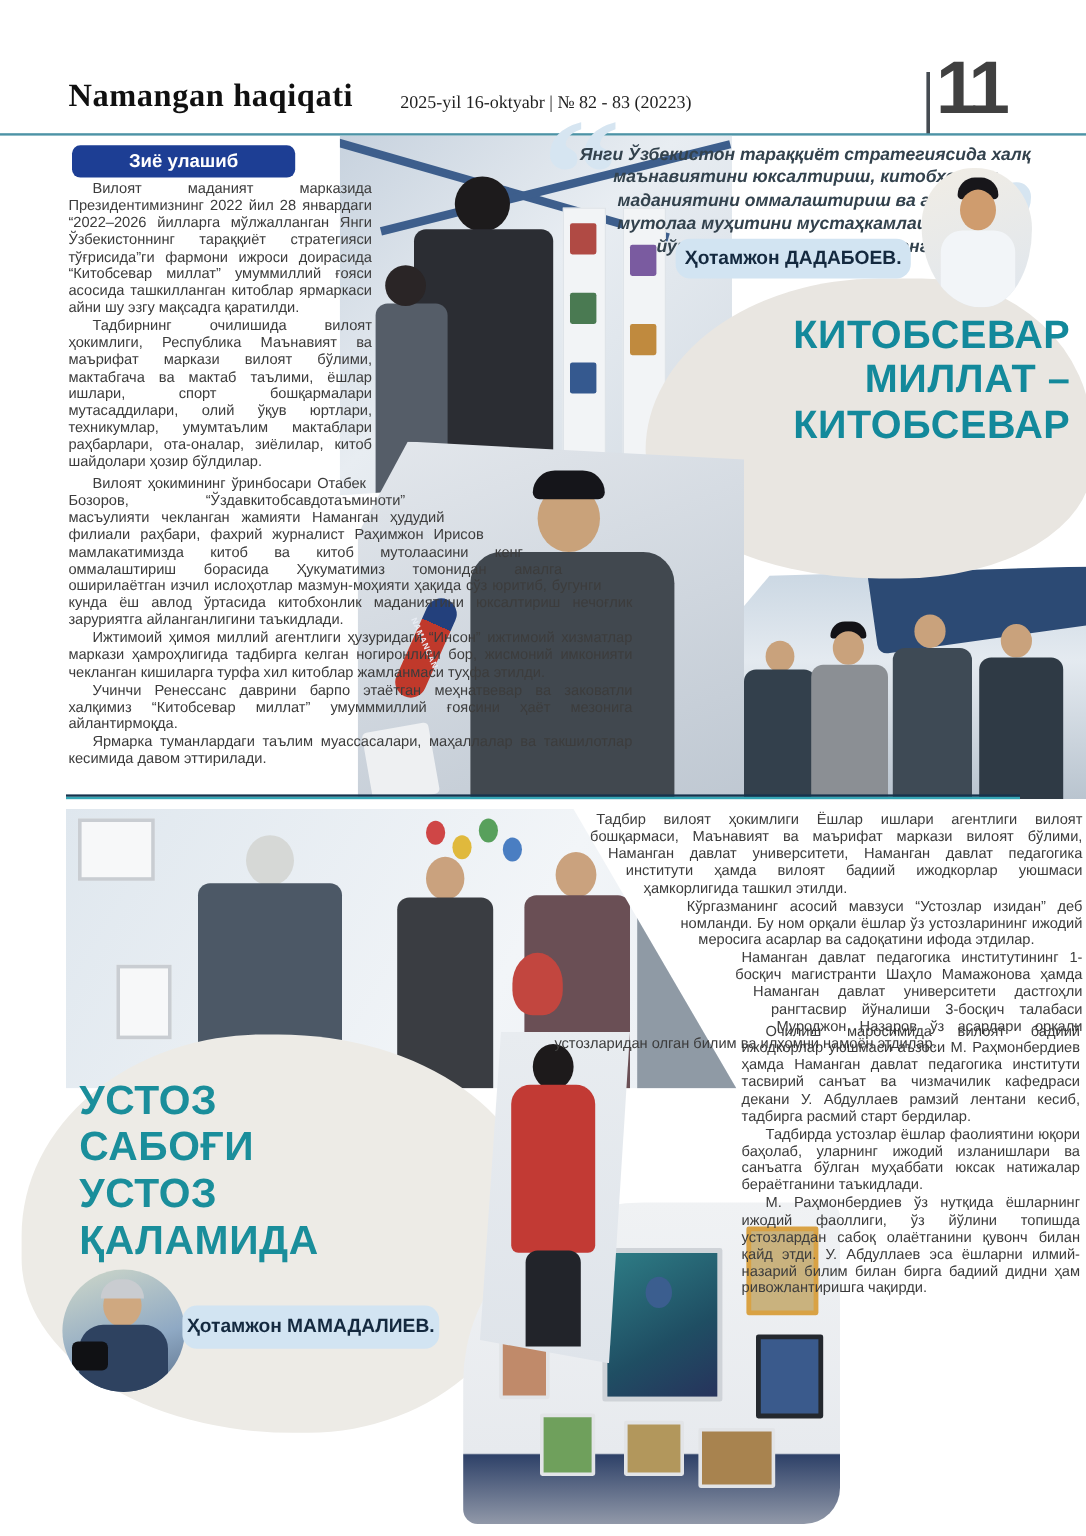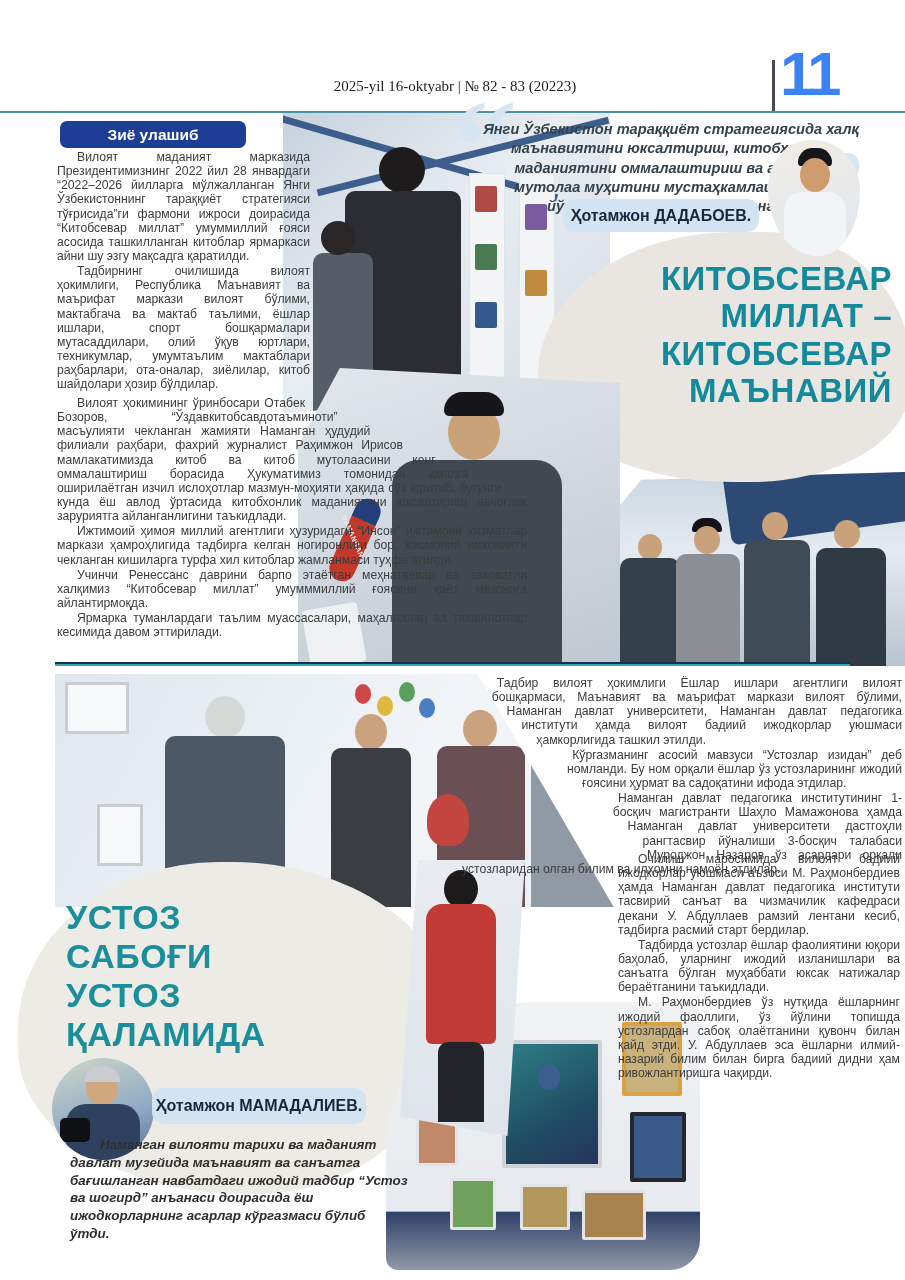--- a/index.html
+++ b/index.html
@@ -6,21 +6,21 @@
   #page{position:relative;width:905px;height:1280px;background:#ffffff;overflow:hidden;
         font-family:"Liberation Sans",sans-serif;color:#3c3c3c;margin:0 auto;}
   .abs{position:absolute;}
 
   
   .masthead{left:57px;top:64px;font-family:"Liberation Serif",serif;font-weight:bold;
             font-size:27px;color:#101010;letter-spacing:.5px;}
   .dateline{left:290px;top:78px;width:330px;text-align:center;
             font-family:"Liberation Serif",serif;font-size:15px;color:#1f1f1f;}
   .pagebar{left:772px;top:60px;width:3px;height:52px;background:#454b52;}
-  .pagenum{left:780px;top:38px;font-size:62px;font-weight:bold;color:#3b82f6;letter-spacing:-4px;}
+  .pagenum{left:780px;top:38px;font-size:62px;font-weight:bold;color:#404040;letter-spacing:-4px;}
   .header-rule{left:0;right:0;top:111px;height:2px;background:#4d93a6;}
 
   
   .body-text{font-size:12.2px;line-height:1.16;text-align:justify;}
   .body-text p{margin:0 0 1px 0;text-indent:20px;}
   .spacer-r{float:right;width:222px;height:96px;shape-outside:polygon(100% 0,0 0,100% 100%);}
   .spacer-l{float:left;width:185px;height:176px;shape-outside:polygon(0 0,100% 100%,0 100%);}
 
   
   .kicker{left:60px;top:121px;width:186px;height:27px;background:#1d3e94;border-radius:7px;
@@ -98,20 +98,21 @@
   .colA{left:57px;top:150px;width:253px;z-index:4;}
   .colB{left:57px;top:396px;width:470px;z-index:4;}
   .colC{left:462px;top:676px;width:440px;z-index:4;}
   .colD{left:618px;top:852px;width:282px;z-index:4;}
 </style>
 </head>
 <body>
 
 <div id="page">
 
+  <div class="abs masthead">Namangan haqiqati</div>
   <div class="abs dateline">2025-yil 16-oktyabr | № 82 - 83 (20223)</div>
   <div class="abs pagebar"></div>
   <div class="abs pagenum">11</div>
   <div class="abs header-rule"></div>
 
   <div class="abs kicker">Зиё улашиб</div>
 
   <div class="abs photo photoA">
     <div class="strut" style="left:-20px;transform:rotate(16deg);"></div>
     <div class="strut" style="left:30px;transform:rotate(-14deg);"></div>
@@ -128,21 +129,20 @@
     <div class="figure" style="left:62px;top:78px;width:116px;height:230px;background:#2b2d33;"></div>
     <div class="figure" style="left:30px;top:140px;width:60px;height:170px;background:#555d68;"></div>
     <div class="head" style="left:38px;top:108px;width:34px;height:34px;background:#2a2526;"></div>
   </div>
 
   <div class="abs gray-blob"></div>
   <div class="abs headline1">
     <div>КИТОБСЕВАР</div>
     <div>МИЛЛАТ –</div>
     <div>КИТОБСЕВАР</div>
-    <div>МАЪНАВИЙ</div>
   </div>
 
   <div class="abs quote-glyph" style="left:452px;top:70px;font-size:130px;">“</div>
   <div class="abs quote-glyph" style="left:800px;top:120px;font-size:130px;">”</div>
   <div class="abs quote-block">Янги Ўзбекистон тараққиёт стратегиясида халқ маънавиятини юксалтириш, китобхонлик маданиятини оммалаштириш ва аҳолида мутолаа муҳитини мустаҳкамлаш муҳим йўналиш сифатида белгиланган.</div>
   <div class="abs byline-badge badge1">Ҳотамжон ДАДАБОЕВ.</div>
   <div class="abs photo portrait-blob">
     <div class="head" style="left:30px;top:8px;width:34px;height:18px;background:#17161a;border-radius:16px 16px 4px 4px;"></div>
     <div class="head" style="left:32px;top:18px;width:30px;height:34px;background:#cf9c6e;"></div>
     <div class="figure" style="left:16px;top:52px;width:62px;height:64px;background:#f2f5f8;border-radius:18px 18px 0 0;"></div>
@@ -228,28 +228,25 @@
     <div class="painting" style="left:196px;top:188px;width:58px;height:44px;background:#a8834f;border:3px solid #e2e4e7;"></div>
   </div>
 
   <div class="abs photo photo-circle">
     <div class="head" style="left:34px;top:12px;width:32px;height:36px;background:#cfa880;"></div>
     <div class="head" style="left:32px;top:8px;width:36px;height:16px;background:#c9ccd0;border-radius:16px 16px 0 0;"></div>
     <div class="figure" style="left:14px;top:46px;width:74px;height:56px;background:#2e4260;border-radius:20px 20px 0 0;"></div>
     <div class="figure" style="left:8px;top:60px;width:30px;height:24px;background:#101114;border-radius:5px;"></div>
   </div>
   <div class="abs byline-badge badge2">Ҳотамжон МАМАДАЛИЕВ.</div>
-  <div class="abs lede">
-    <p>Наманган вилояти тарихи ва маданият давлат музейида маънавият ва санъатга бағишланган навбатдаги ижодий тадбир “Устоз ва шогирд” анъанаси доирасида ёш ижодкорларнинг асарлар кўргазмаси бўлиб ўтди.</p>
-  </div>
 
   <div class="abs body-text colC">
     <div class="spacer-l"></div>
     <p>Тадбир вилоят ҳокимлиги Ёшлар ишлари агентлиги вилоят бошқармаси, Маънавият ва маърифат маркази вилоят бўлими, Наманган давлат университети, Наманган давлат педагогика институти ҳамда вилоят бадиий ижодкорлар уюшмаси ҳамкорлигида ташкил этилди.</p>
-    <p>Кўргазманинг асосий мавзуси “Устозлар изидан” деб номланди. Бу ном орқали ёшлар ўз устозларининг ижодий ғоясини ҳурмат ва садоқатини ифода этдилар.</p>
+    <p>Кўргазманинг асосий мавзуси “Устозлар изидан” деб номланди. Бу ном орқали ёшлар ўз устозларининг ижодий меросига асарлар ва садоқатини ифода этдилар.</p>
     <p>Наманган давлат педагогика институтининг 1-босқич магистранти Шаҳло Мамажонова ҳамда Наманган давлат университети дастгоҳли рангтасвир йўналиши 3-босқич талабаси Муроджон Назаров ўз асарлари орқали устозларидан олган билим ва илҳомни намоён этдилар.</p>
   </div>
   <div class="abs body-text colD">
     <p>Очилиш маросимида вилоят бадиий ижодкорлар уюшмаси аъзоси М. Раҳмонбердиев ҳамда Наманган давлат педагогика институти тасвирий санъат ва чизмачилик кафедраси декани У. Абдуллаев рамзий лентани кесиб, тадбирга расмий старт бердилар.</p>
     <p>Тадбирда устозлар ёшлар фаолиятини юқори баҳолаб, уларнинг ижодий изланишлари ва санъатга бўлган муҳаббати юксак натижалар бераётганини таъкидлади.</p>
     <p>М. Раҳмонбердиев ўз нутқида ёшларнинг ижодий фаоллиги, ўз йўлини топишда устозлардан сабоқ олаётганини қувонч билан қайд этди. У. Абдуллаев эса ёшларни илмий-назарий билим билан бирга бадиий дидни ҳам ривожлантиришга чақирди.</p>
   </div>
 
 </div>
 

